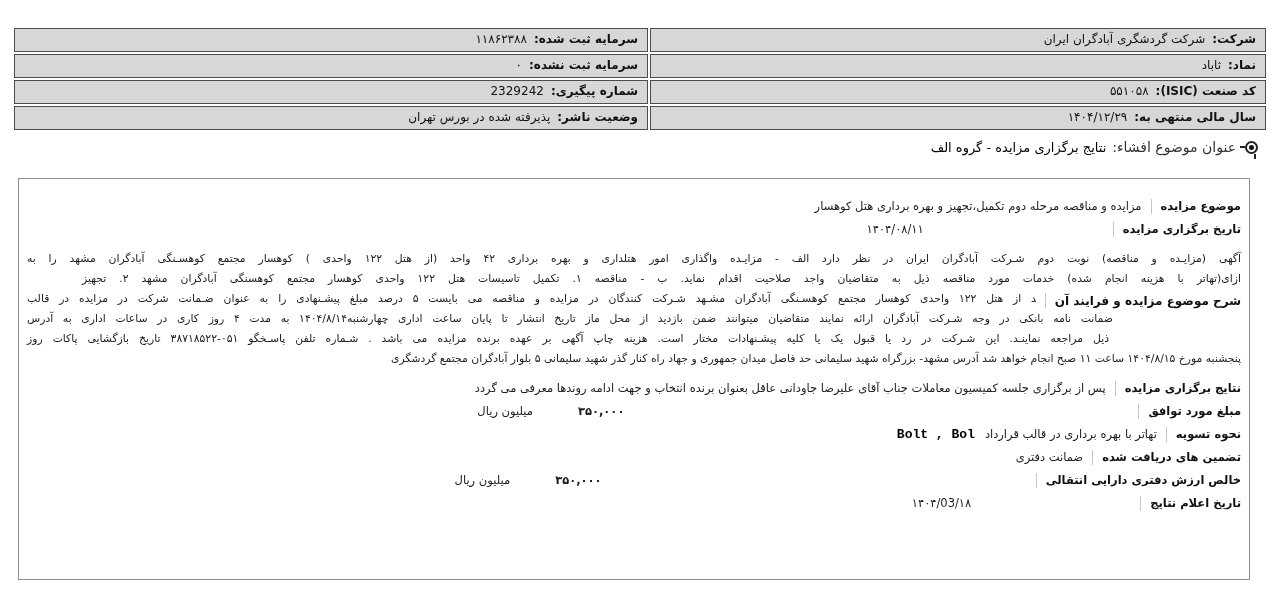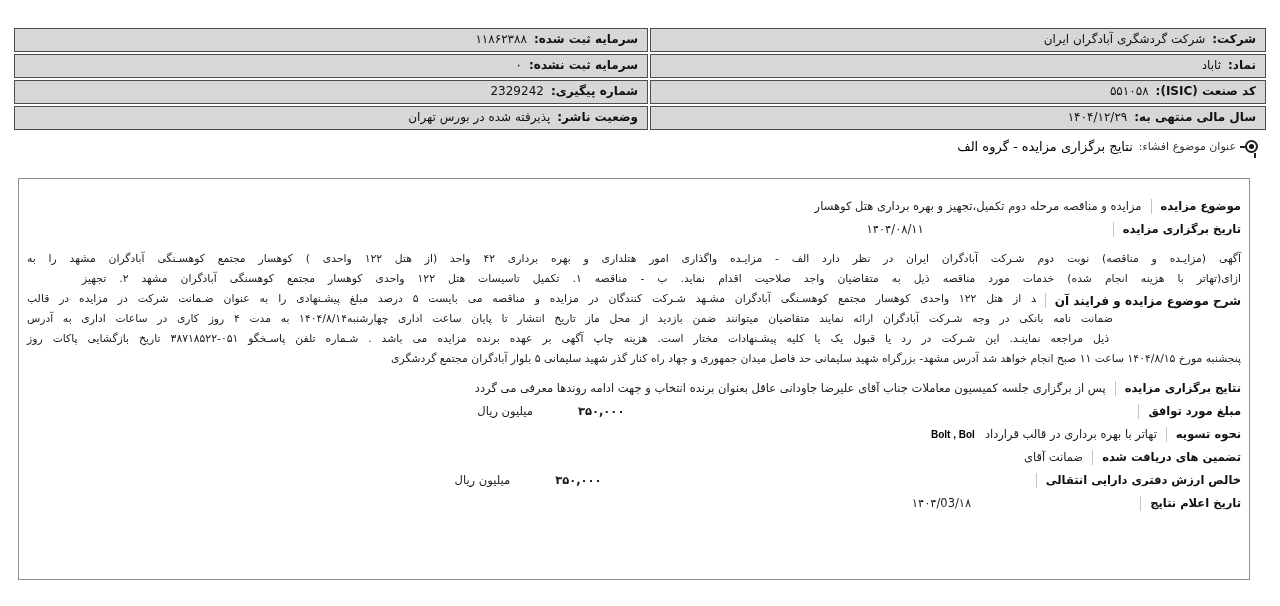--- a/index.html
+++ b/index.html
@@ -18,41 +18,41 @@
   .info-value { margin-right:7px; white-space:nowrap; }
 
   
   .subject-line { position:absolute; top:139px; right:22px; display:flex; align-items:center; }
   .disc-icon { position:relative; width:13px; height:13px; border:2px solid #222;
     border-radius:50%; margin-left:9px; flex:none; }
   .disc-dot { position:absolute; top:50%; left:50%; width:5px; height:5px; margin:-2.5px 0 0 -2.5px;
     background:#111; border-radius:50%; }
   .disc-tick-h { position:absolute; top:50%; left:-7px; width:5px; height:2px; margin-top:-1px; background:#222; }
   .disc-tick-v { position:absolute; bottom:-7px; left:50%; width:2px; height:5px; margin-left:2px; background:#222; }
-  .subject-prefix { font-size:11px; color:#333; margin-left:6px; white-space:nowrap; }
+  .subject-prefix { font-size:14px; color:#333; margin-left:6px; white-space:nowrap; }
   .subject-title { font-size:13px; font-weight:normal; color:#000; white-space:nowrap; }
 
   
   .form-box { position:absolute; top:178px; right:30px; left:18px; bottom:26px;
     border:1px solid #8f8f8f; background:#fff; padding-top:16px; }
   .f-row { display:flex; align-items:center; padding:2px 8px; min-height:23px;
     font-size:11.5px; line-height:17px; }
   .f-label { font-weight:bold; white-space:nowrap; }
   .f-div { width:1px; height:15px; background:#c4c4c4; margin:0 9px; flex:none; align-self:center; }
   .f-value { flex:1; text-align:right; color:#1c1c1c; }
   .v-offset-date-1 { padding-right:180px; }
   .v-offset-date-2 { padding-right:160px; }
   .v-amount { display:flex; align-items:center; gap:45px; }
   .v-amount.pad-a { padding-right:505px; }
   .v-amount.pad-b { padding-right:425px; }
   .amt-num { white-space:nowrap;font-weight:bold; }
   .amt-unit { white-space:nowrap; }
   .v-settle { display:flex; align-items:center; gap:10px; }
-  .latin-contract { direction:ltr; unicode-bidi:isolate; font-weight:bold; font-size:10px;
-    font-family:Liberation Sans, sans-serif; color:#000; }
+  .latin-contract { direction:ltr; unicode-bidi:isolate; font-weight:bold; font-size:13px;
+    font-family:Liberation Mono, monospace; color:#000; }
 
   
   .desc-row { position:relative; padding:2px 8px 4px; margin-top:6px; margin-bottom:4px; }
   .desc-label { position:absolute; top:46px; right:8px; display:flex; align-items:center;
     font-weight:bold; font-size:12px; background:#fff; }
   .desc-line { font-size:10.8px; line-height:20px; color:#1c1c1c;
     text-align:justify; text-align-last:justify; }
   .dl-2 { margin-left:55px; }
   .dl-3 { margin-right:128px; }
   .dl-4 { margin-right:128px; }
@@ -164,21 +164,21 @@
       <span class="f-div"></span>
       <div class="f-value v-settle">
         <span>تهاتر با بهره برداری در قالب قرارداد</span>
         <span class="latin-contract">Bolt , Bol</span>
       </div>
     </div>
 
     <div class="f-row">
       <span class="f-label">تضمین های دریافت شده</span>
       <span class="f-div"></span>
-      <div class="f-value">ضمانت آقای</div>
+      <div class="f-value">ضمانت دفتری</div>
     </div>
 
     <div class="f-row">
       <span class="f-label">خالص ارزش دفتری دارایی انتقالی</span>
       <span class="f-div"></span>
       <div class="f-value v-amount pad-b">
         <span class="amt-num">۳۵۰,۰۰۰</span>
         <span class="amt-unit">میلیون ریال</span>
       </div>
     </div>

